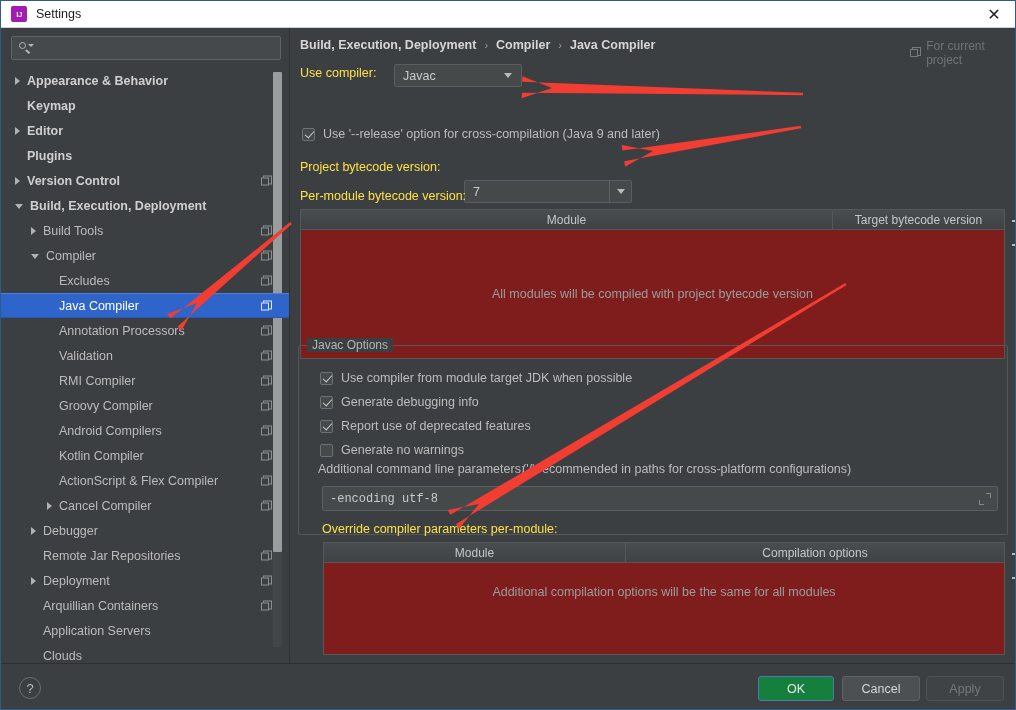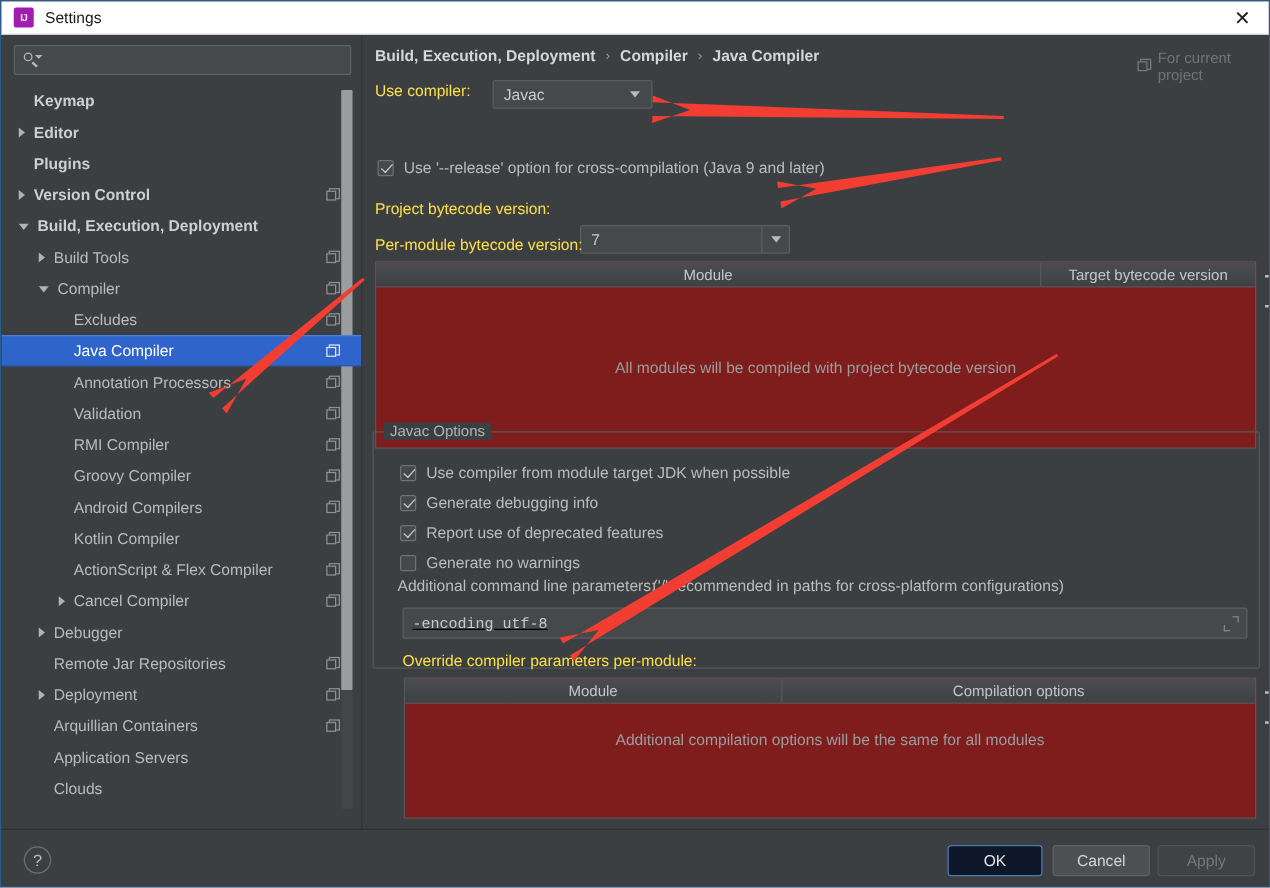--- a/index.html
+++ b/index.html
@@ -332,21 +332,21 @@
   .btn {
     position: absolute; top: 12px;
     height: 25px;
     display: flex; align-items: center; justify-content: center;
     font-size: 12.5px;
     border-radius: 3px;
     cursor: pointer;
     font-family: "Liberation Sans", sans-serif;
   }
   .btn.primary {
-    background: #0f172a; border: 1px solid #4a7ab0; color: #e8ebed;
+    background: #15803d; border: 1px solid #4a7ab0; color: #e8ebed;
   }
   .btn.normal {
     background: #4c5052; border: 1px solid #5e6364; color: #d3d6d7;
   }
   .btn.disabled {
     background: #3f4345; border: 1px solid #4f5354; color: #75797a;
   }
 
   
   .arrows {
@@ -374,20 +374,24 @@
           <div class="circ"></div>
             <div class="hdl"></div>
             <div class="tri"></div>
         </div>
         <input class="search-input" type="text" placeholder="" style="">
       </div>
       <div class="sb-track"></div>
       <div class="sb-scroll"></div>
       <div class="tree" id="tree">
           <div class="tree-row bold" style="padding-left: 14px;">
+            <span class="twisty right"></span>
+            <span>Appearance &amp; Behavior</span>
+          </div>
+          <div class="tree-row bold" style="padding-left: 14px;">
             <span class="twisty none"></span>
             <span>Keymap</span>
           </div>
           <div class="tree-row bold" style="padding-left: 14px;">
             <span class="twisty right"></span>
             <span>Editor</span>
           </div>
           <div class="tree-row bold" style="padding-left: 14px;">
             <span class="twisty none"></span>
             <span>Plugins</span>
@@ -623,21 +627,21 @@
           </div>
         </div>
 
       <div class="row" style="left:28px; top:434px;">
         <span class="hint">Additional command line parameters:</span>
       </div>
       <div class="row" style="left:232px; top:434px;">
         <span class="hint">('/' recommended in paths for cross-platform configurations)</span>
       </div>
 
-      <div class="textfield" style="left:32px; top:458px; width:676px; height:25px;text-decoration:underline;">
+      <div class="textfield" style="left:32px; top:458px; width:676px; height:25px;">
         <input type="text" value="-encoding utf-8" style="">
         <span class="expand-icon">
             <i class="tr"></i>
             <i class="bl"></i>
           </span>
       </div>
 
       <div class="row" style="left:32px; top:494px;">
         <span class="lbl">Override compiler parameters per-module:</span>
       </div>

